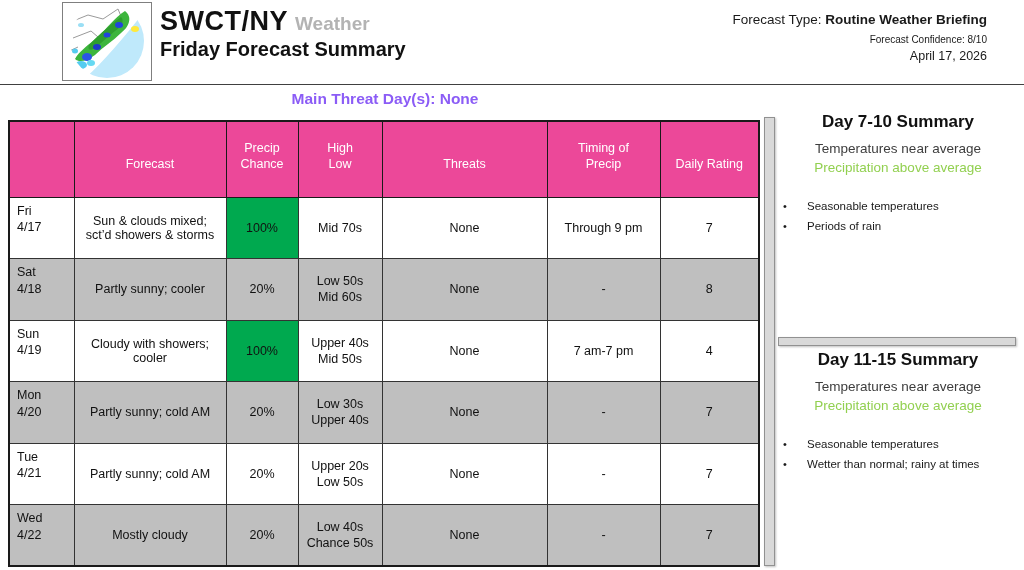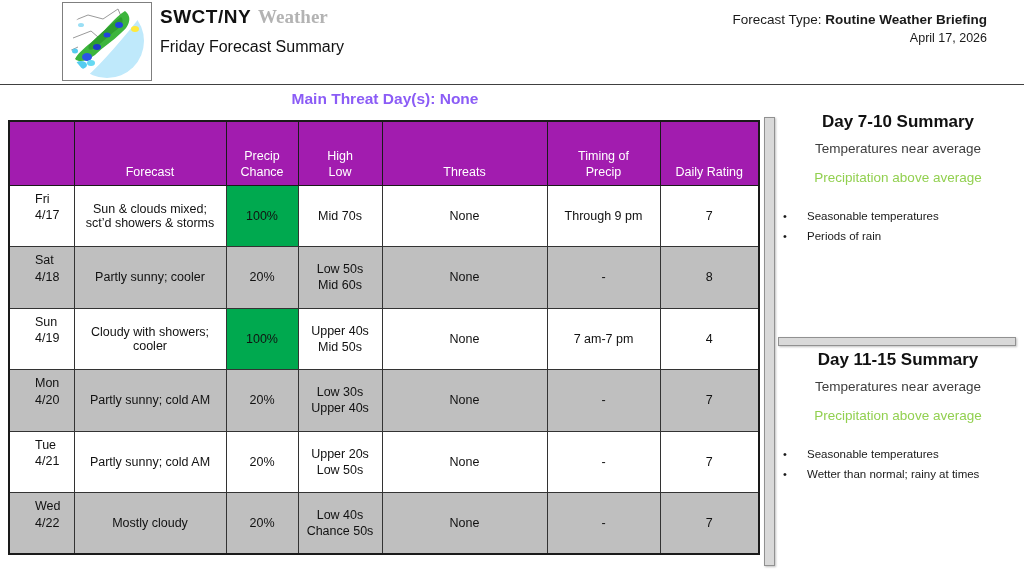--- a/index.html
+++ b/index.html
@@ -3,58 +3,58 @@
 <meta charset="utf-8">
 <style>
   * { box-sizing: border-box; margin: 0; padding: 0; }
   body { font-family: "Liberation Sans", sans-serif; background: #fff; }
   .page { position: relative; width: 1024px; height: 570px; background: #fff; overflow: hidden; }
 
   
   .logo-box { position: absolute; left: 62px; top: 2px; width: 90px; height: 79px;
               border: 1px solid #7f7f7f; background: #fff; overflow: hidden; }
   .brand-line { position: absolute; left: 160px; top: 6px; white-space: nowrap; }
-  .brand { font-size: 19px; font-weight: 800; color: #111; letter-spacing: .5px; font-style: italic; font-style: normal; }
-  .brand-suffix { font-size: 19px; font-weight: 700; color: #b3b3b3; margin-left: 7px; font-family: Liberation Serif, serif; }
-  .subtitle { position: absolute; left: 160px; top: 38px; font-size: 16px; font-weight: 400; color: #111; }
+  .brand { font-size: 27px; font-weight: 800; color: #111; letter-spacing: .5px; font-style: italic; font-style: normal; }
+  .brand-suffix { font-size: 19px; font-weight: 700; color: #b3b3b3; margin-left: 7px; }
+  .subtitle { position: absolute; left: 160px; top: 38px; font-size: 20px; font-weight: 700; color: #111; }
   .head-right { position: absolute; right: 37px; top: 12px; text-align: right; color: #1a1a1a; }
   .ftype { font-size: 13.5px; }
   .ftype b { font-weight: 700; }
   .confidence { font-size: 10px; margin-top: 7px; }
   .hdate { font-size: 12.5px; margin-top: 4px; text-align: right; }
   .head-rule { position: absolute; left: 0; top: 84px; width: 1024px; border-top: 1.5px solid #404040; }
 
   .main-threat { position: absolute; left: 0; top: 90px; width: 770px; text-align: center;
                  font-size: 15.5px; font-weight: 700; color: #8b5cf6; }
 
   
   .table-wrap { position: absolute; left: 8px; top: 120px; }
   table { border-collapse: collapse; table-layout: fixed; width: 750px; }
   th, td { border: 1px solid #333; font-size: 12.5px; color: #111; }
   table { border: 2px solid #1a1a1a; }
-  thead th { background: #a21caf; color: #fff; font-weight: 400; height: 64px;
-             vertical-align: bottom; padding-bottom: 4px; text-align: center; border-color: #1a1a1a; }
+  thead th { background: #ec4899; color: #fff; font-weight: 400; height: 76px;
+             vertical-align: bottom; padding-bottom: 24px; text-align: center; border-color: #1a1a1a; }
   tbody td { height: 61.5px; text-align: center; vertical-align: middle; background: #fff; padding: 2px 4px; }
   tbody tr.alt td { background: #bfbfbf; }
-  td.day { text-align: left; vertical-align: top; padding: 5px 0 0 25px; line-height: 1.35; }
+  td.day { text-align: left; vertical-align: top; padding: 5px 0 0 7px; line-height: 1.35; }
   td.green { background: #00a94f !important; text-align: center; }
   .pre { white-space: pre-line; line-height: 1.3; }
 
   
   .vbar { position: absolute; left: 764px; top: 117px; width: 11px; height: 449px;
           background: #d9d9d9; border: 1px solid #919191; box-shadow: 1px 1px 2px rgba(0,0,0,.25); }
   .hbar { position: absolute; left: 778px; top: 337px; width: 238px; height: 9px;
           background: #d9d9d9; border: 1px solid #919191; box-shadow: 1px 1px 2px rgba(0,0,0,.25); }
 
   
   .side-section { position: absolute; left: 775px; width: 246px; text-align: center; }
   .side-1 { top: 112px; }
   .side-2 { top: 350px; }
   .side-title { font-size: 17px; font-weight: 700; color: #111; }
-  .side-line { font-size: 13.5px; color: #3d3d3d; margin-top: 12px; line-height: 1.25; }
+  .side-line { font-size: 13.5px; color: #3d3d3d; margin-top: 2px; line-height: 1.25; }
   .side-line.first { margin-top: 9px; }
   .side-line.green { color: #92d050; }
   .side-bullets { margin-top: 22px; text-align: left; }
   .bullet-row { display: flex; font-size: 11.5px; color: #1a1a1a; margin-bottom: 5px; line-height: 1.3; }
   .bullet-dot { width: 12px; margin-left: 8px; flex: 0 0 auto; font-size: 11px; }
   .bullet-text { margin-left: 12px; }
 </style>
 </head>
 <body>
 
@@ -92,20 +92,21 @@
     </svg>
   </div>
 
   <div class="brand-line">
     <span class="brand">SWCT/NY</span><span class="brand-suffix">Weather</span>
   </div>
   <div class="subtitle">Friday Forecast Summary</div>
 
   <div class="head-right">
     <div class="ftype"><span>Forecast Type: </span><b>Routine Weather Briefing</b></div>
+    <div class="confidence">Forecast Confidence: 8/10</div>
     <div class="hdate">April 17, 2026</div>
   </div>
 
   <div class="head-rule"></div>
 
   <div class="main-threat">Main Threat Day(s): None</div>
 
   <div class="table-wrap">
     <table>
       <colgroup>

